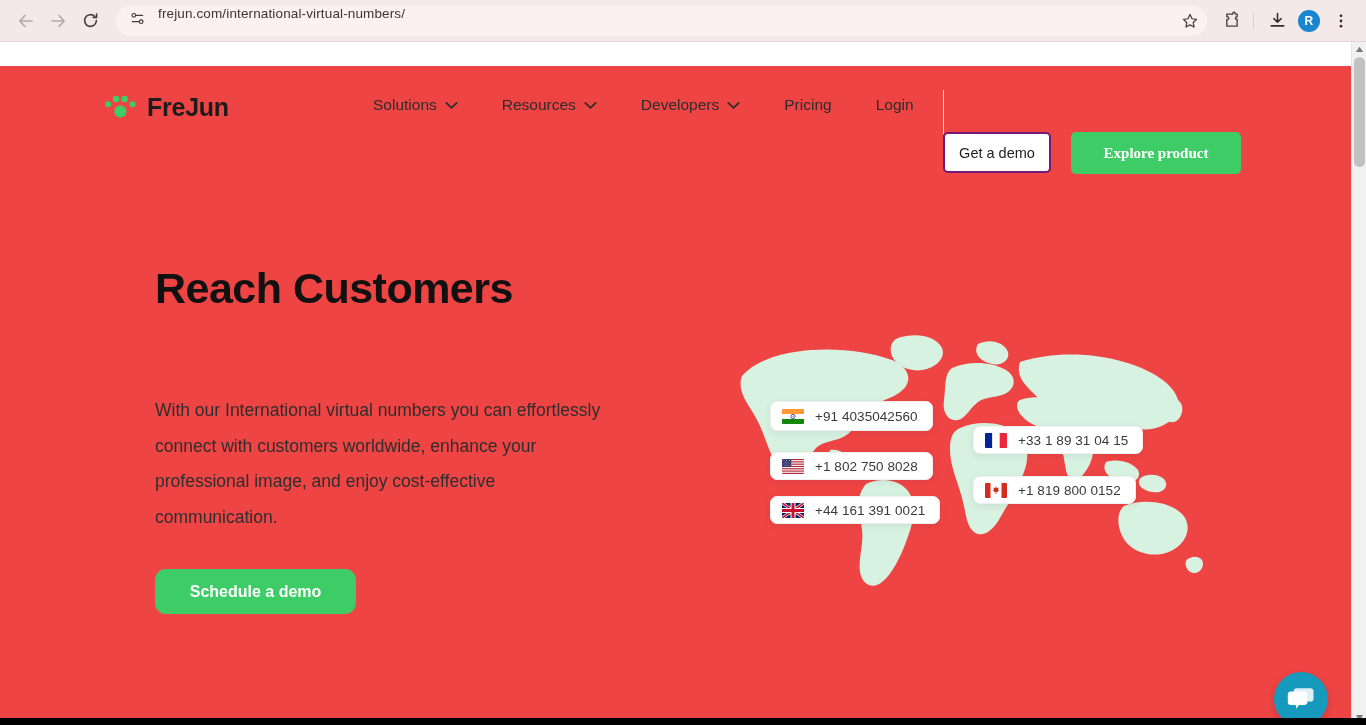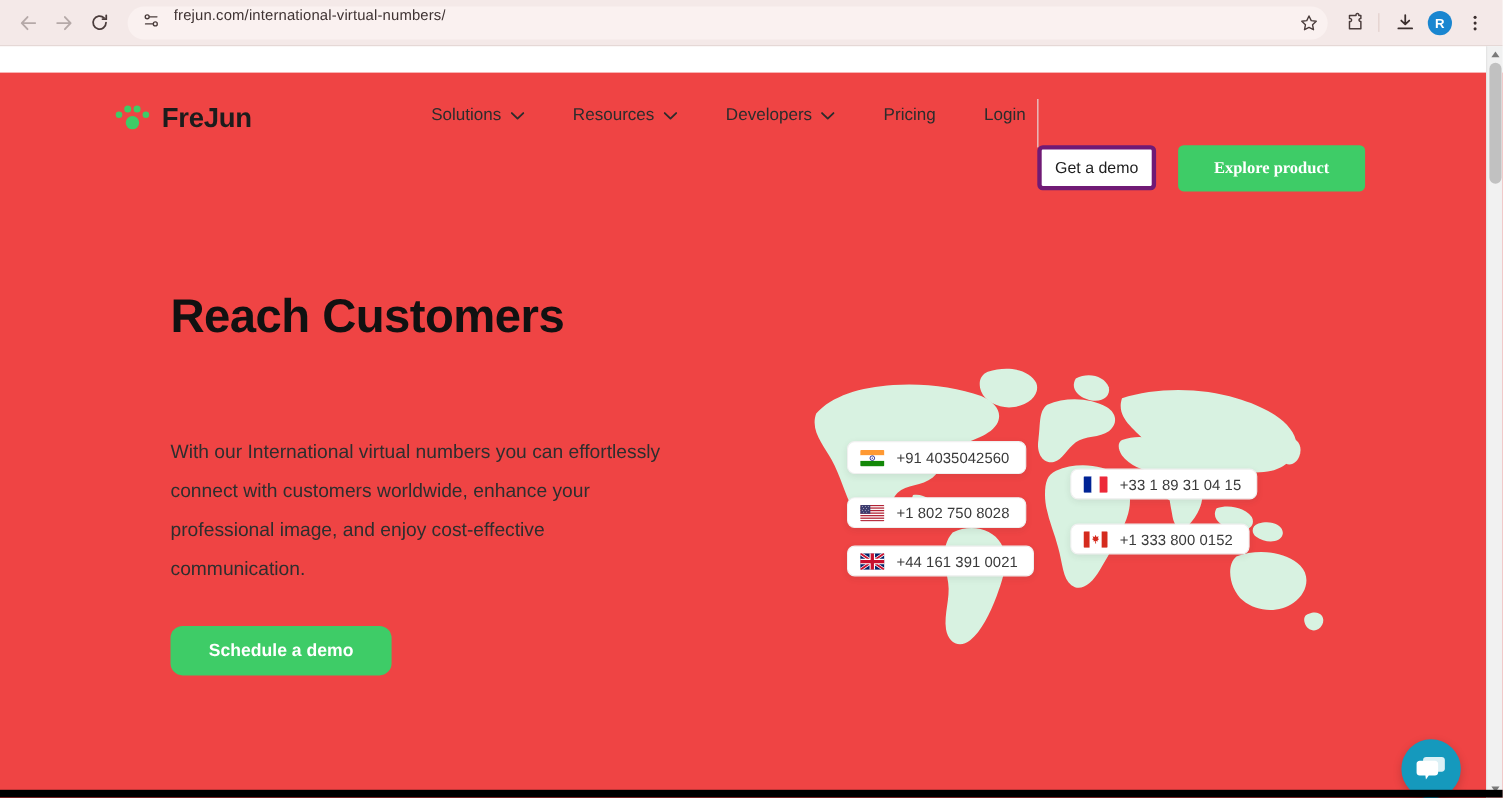--- a/index.html
+++ b/index.html
@@ -99,41 +99,41 @@
     display: flex; align-items: center; gap: 9px;
     cursor: pointer;
   }
   #logo-mark { width: 34px; height: 28px; display: block; }
   #logo-text {
     font-size: 25px; font-weight: bold; color: #1c1c1c;
     letter-spacing: -0.01em;
   }
 
   #main-nav {
-    position: absolute; left: 392px; top: 30px;
+    position: absolute; left: 373px; top: 30px;
     display: flex; align-items: center;
   }
   .nav-item {
     display: flex; align-items: center; gap: 8px;
     font-size: 15.5px; color: #2c2c2c;
     margin-right: 44px;
     cursor: pointer;
     white-space: nowrap;
   }
   .nav-item:last-child { margin-right: 0; }
   .chev { display: block; }
 
   #nav-divider {
     position: absolute; left: 943px; top: 24px;
     width: 1px; height: 44px; background: #e6e6e6;
   }
   #btn-get-demo {
     position: absolute; left: 943px; top: 66px;
     width: 108px; height: 41px;
-    background: #ffffff; border: 4px solid #701a75; border-radius: 5px;
+    background: #ffffff; border: 2px solid #701a75; border-radius: 5px;
     font-size: 14.5px; font-weight: 500; color: #1d1d1d;
     display: flex; align-items: center; justify-content: center;
     cursor: pointer;
   }
   #btn-explore {
     position: absolute; left: 1071px; top: 66px;
     width: 170px; height: 42px;
     background: #3ECC67; border: none; border-radius: 5px;
     font-size: 15px; font-weight: bold; color: #ffffff;
     display: flex; align-items: center; justify-content: center;
@@ -449,21 +449,21 @@
       <span class="num">+1 802 750 8028</span>
     </div>
 
     <div class="phone-card" style="left:253px; top:160px;">
       <svg class="flag" viewBox="0 0 22 15">
         <rect width="22" height="15" fill="#ffffff"></rect>
         <rect width="5.5" height="15" fill="#d52b1e"></rect>
         <rect x="16.5" width="5.5" height="15" fill="#d52b1e"></rect>
         <path d="M11 3.1l0.85 2.1 1.9-0.75-0.75 2.0 1.35 0.5-1.65 1.3 0.35 0.95-1.7-0.3 0.12 2.2h-0.9l0.12-2.2-1.7 0.3 0.35-0.95L7.65 6.95 9 6.45 8.25 4.45l1.9 0.75z" fill="#d52b1e"></path>
       </svg>
-      <span class="num">+1 333 800 0152</span>
+      <span class="num">+1 819 800 0152</span>
     </div>
 
     <div class="phone-card" style="left:50px; top:180px;">
       <svg class="flag" viewBox="0 0 22 15">
         <rect width="22" height="15" fill="#012169"></rect>
         <path d="M0 0L22 15M22 0L0 15" stroke="#ffffff" stroke-width="3"></path>
         <path d="M0 0L22 15M22 0L0 15" stroke="#c8102e" stroke-width="1.7"></path>
         <path d="M11 0v15M0 7.5h22" stroke="#ffffff" stroke-width="5"></path>
         <path d="M11 0v15M0 7.5h22" stroke="#c8102e" stroke-width="3"></path>
       </svg>

